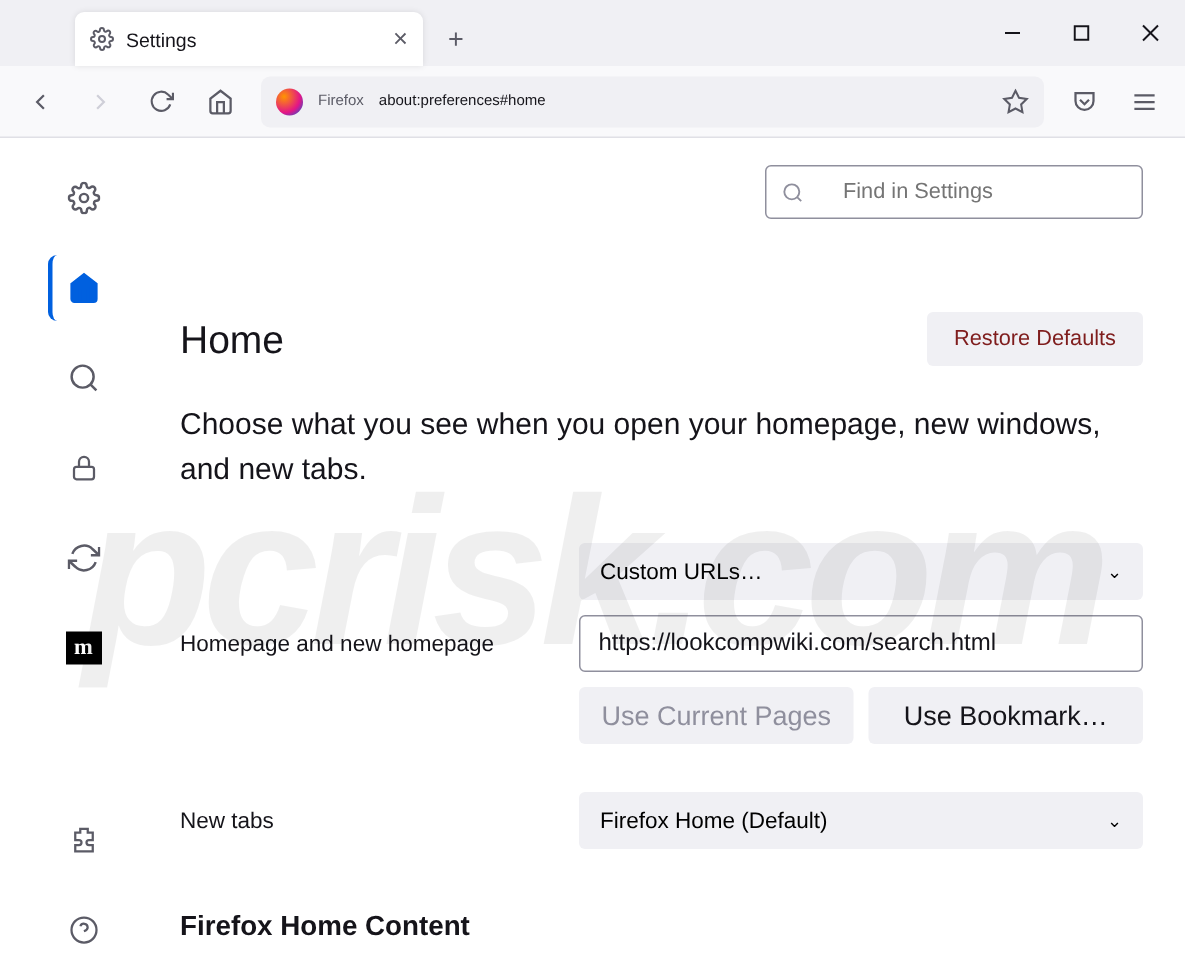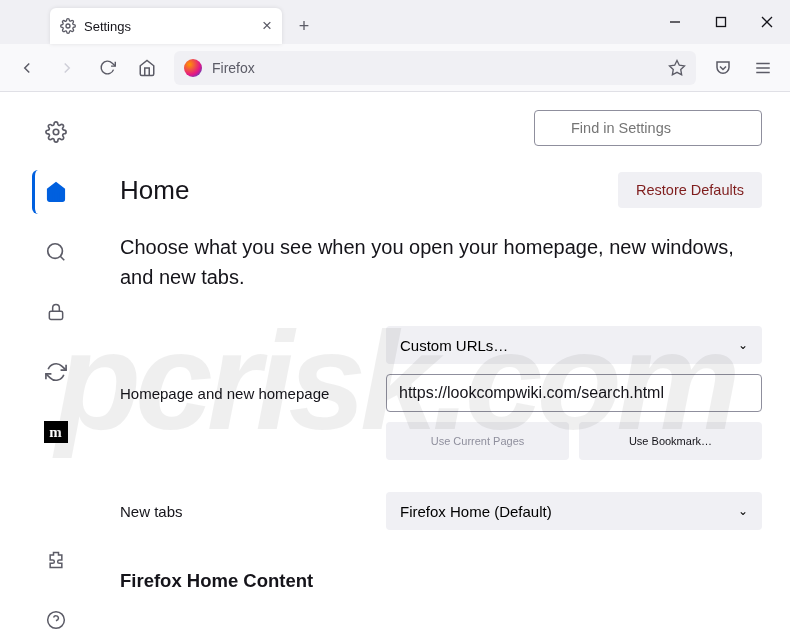--- a/index.html
+++ b/index.html
@@ -11,52 +11,52 @@
 .tab .gear { width: 16px; height: 16px; display: flex; align-items: center; justify-content: center; }
 .tab .close { margin-left: auto; font-size: 17px; color: #5b5b66; cursor: pointer; }
 .newtab { width: 32px; height: 32px; display: flex; align-items: center; justify-content: center; font-size: 18px; color: #5b5b66; cursor: pointer; margin-left: 6px; margin-bottom: 2px; }
 .wincontrols { margin-left: auto; display: flex; height: 44px; }
 .wincontrols div { width: 46px; display: flex; align-items: center; justify-content: center; cursor: pointer; font-size: 14px; color: #15141a; }
 
 
 .toolbar { height: 48px; background: #f9f9fb; display: flex; align-items: center; padding: 0 10px; gap: 6px; border-bottom: 1px solid #e0e0e6; }
 .tbtn { width: 34px; height: 34px; display: flex; align-items: center; justify-content: center; border-radius: 4px; cursor: pointer; color: #5b5b66; }
 .tbtn.disabled { color: #cfcfd8; }
-.urlbar { flex: 1; height: 34px; background: #f0f0f4; border-radius: 6px; display: flex; align-items: center; padding: 0 10px; gap: 10px; font-size: 14px; color: #5b5b66; margin: 0 4px; }
+.urlbar { flex: 1; height: 34px; background: #f0f0f4; border-radius: 6px; display: flex; align-items: center; padding: 0 10px; gap: 10px; font-size: 10px; color: #5b5b66; margin: 0 4px; }
 .urlbar .ff { width: 18px; height: 18px; border-radius: 50%; background: radial-gradient(circle at 30% 30%, #ff9500, #e31587 60%, #0060df); }
 .urlbar .label { color: #5b5b66; }
 .urlbar .path { color: #15141a; }
 .urlbar .star { margin-left: auto; }
 
 
 .content { display: flex; height: calc(642px - 92px); position: relative; }
 .sidebar { width: 108px; padding-top: 18px; display: flex; flex-direction: column; align-items: center; gap: 16px; }
 .sbicon { width: 44px; height: 44px; border-radius: 6px; display: flex; align-items: center; justify-content: center; cursor: pointer; border-left: 3px solid transparent; }
 .sbicon.active { border-left: 3px solid #0060df; }
 .sbicon.active svg { stroke: #0060df; fill: #0060df; }
 .sidebar .spacer { flex: 1; }
 .mbox { width: 24px; height: 22px; background: #000; color: #fff; font-weight: bold; font-size: 15px; display: flex; align-items: center; justify-content: center; font-family: Georgia, serif; }
 
 .main { flex: 1; padding: 22px 28px 0 12px; overflow-y: auto; }
-.hrow { display: flex; align-items: center; margin-bottom: 24px; }
+.hrow { display: flex; align-items: center; margin-bottom: 24px; margin-top: 36px; }
 .h1 { font-size: 26px; font-weight: 500; color: #15141a; }
 .restore { margin-left: auto; height: 36px; padding: 0 18px; background: #f0f0f4; border: none; border-radius: 4px; font-size: 14.5px; cursor: pointer; color: #7f1d1d; }
 .h2 { font-size: 18.5px; font-weight: 600; color: #15141a; margin-bottom: 8px; }
 .desc { font-size: 20px; color: #15141a; margin-bottom: 34px; line-height: 1.5; }
 
 .row { display: flex; align-items: center; margin-bottom: 10px; gap: 10px; }
 .rowlabel { width: 256px; font-size: 15px; color: #15141a; }
 .sel { flex: 1; height: 38px; background: #f0f0f4; border: none; border-radius: 4px; padding: 0 14px; font-size: 15px; display: flex; align-items: center; justify-content: space-between; cursor: pointer; }
 .sel .chev { font-size: 12px; }
 .urlinput { flex: 1; height: 38px; border: 1px solid #8f8f9d; border-radius: 4px; padding: 0 12px; font-size: 16px; color: #15141a; outline: none; }
 .btnrow { display: flex; gap: 10px; margin-left: 266px; margin-bottom: 32px; }
-.btn { flex: 1; height: 38px; background: #f0f0f4; border: none; border-radius: 4px; font-size: 11px; cursor: pointer; color: #15141a; white-space: nowrap; overflow: hidden; text-overflow: ellipsis; padding: 0 12px; }
+.btn { flex: 1; height: 38px; background: #f0f0f4; border: none; border-radius: 4px; font-size: 18px; cursor: pointer; color: #15141a; white-space: nowrap; overflow: hidden; text-overflow: ellipsis; padding: 0 12px; }
 .btn.dis { color: #8f8f9d; }
 
-.search { position: absolute; top: 110px; right: 28px; width: 228px; height: 36px; border: 1px solid #8f8f9d; border-radius: 4px; display: flex; align-items: center; padding: 0 10px; gap: 26px; background: #fff; }
+.search { position: absolute; top: 110px; right: 28px; width: 252px; height: 36px; border: 1px solid #8f8f9d; border-radius: 4px; display: flex; align-items: center; padding: 0 10px; gap: 26px; background: #fff; justify-content: center; }
 .search input { border: none; outline: none; font-size: 14.5px; flex: 1; color: #5b5b66; }
 
 
 .watermark { position: absolute; inset: 0; pointer-events: none; opacity: 0.06; display: flex; align-items: center; justify-content: center; }
 .watermark span { font-size: 140px; font-weight: 700; font-style: italic; color: #000; transform: translateY(60px); letter-spacing: -6px; }
 
 svg { display: block; }
 </style>
 </head>
 <body>
@@ -112,20 +112,21 @@
     </div>
   <div class="tbtn">
       <svg width="18" height="18" viewBox="0 0 24 24" fill="none" stroke="#5b5b66" stroke-width="2">
         <path d="M3 9l9-7 9 7v11a2 2 0 0 1-2 2H5a2 2 0 0 1-2-2z"></path>
         <polyline points="9 22 9 12 15 12 15 22"></polyline>
       </svg>
     </div>
   <div class="urlbar">
     <div class="ff"></div>
     <span class="label">Firefox</span>
+    <span class="path">about:preferences#home</span>
     <span class="star">
         <svg width="18" height="18" viewBox="0 0 24 24" fill="none" stroke="#5b5b66" stroke-width="1.8">
           <polygon points="12 2 15.09 8.26 22 9.27 17 14.14 18.18 21.02 12 17.77 5.82 21.02 7 14.14 2 9.27 8.91 8.26 12 2"></polygon>
         </svg>
       </span>
   </div>
   <div class="tbtn">
       <svg width="18" height="18" viewBox="0 0 24 24" fill="none" stroke="#5b5b66" stroke-width="2">
         <path d="M4 4h16v7a8 8 0 0 1-16 0V4z"></path>
         <polyline points="8 10 12 14 16 10"></polyline>

